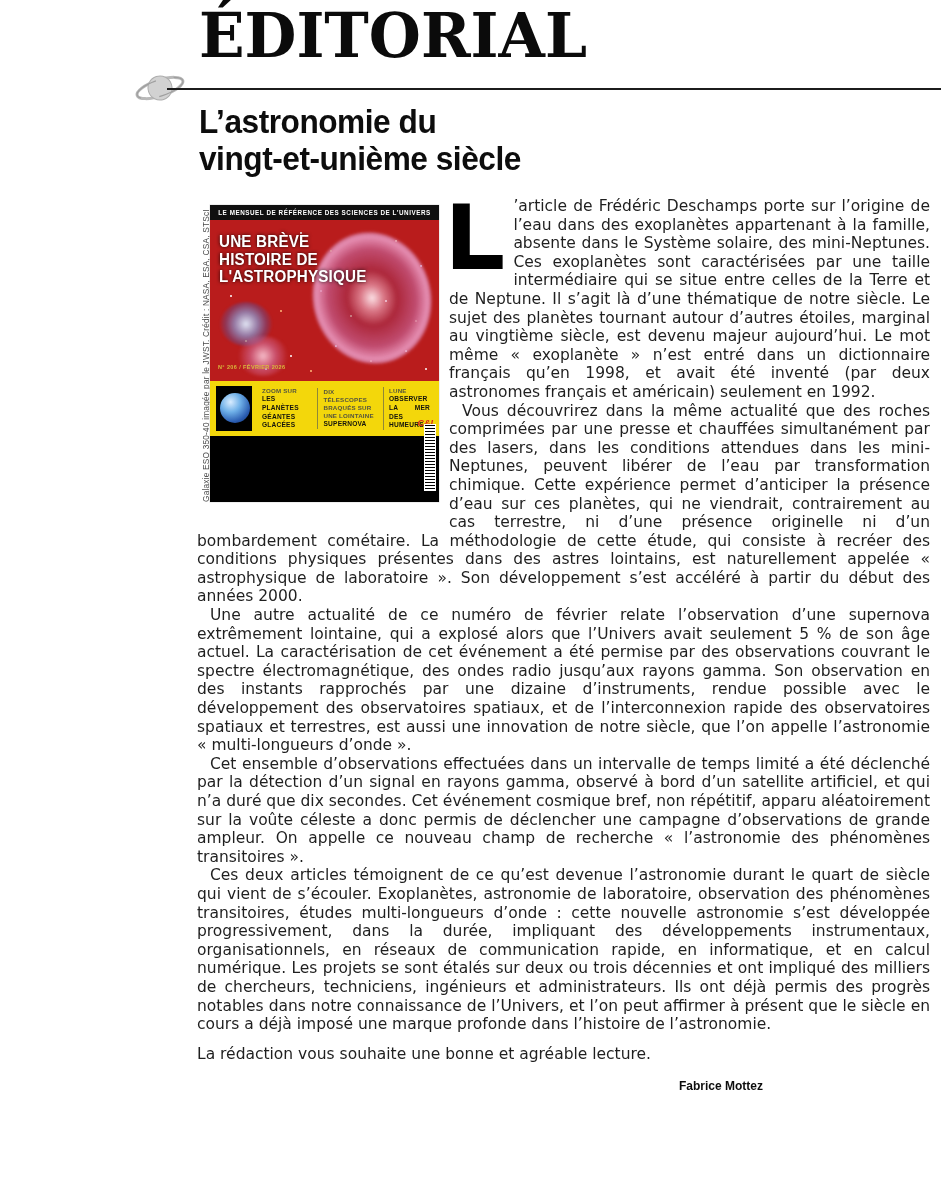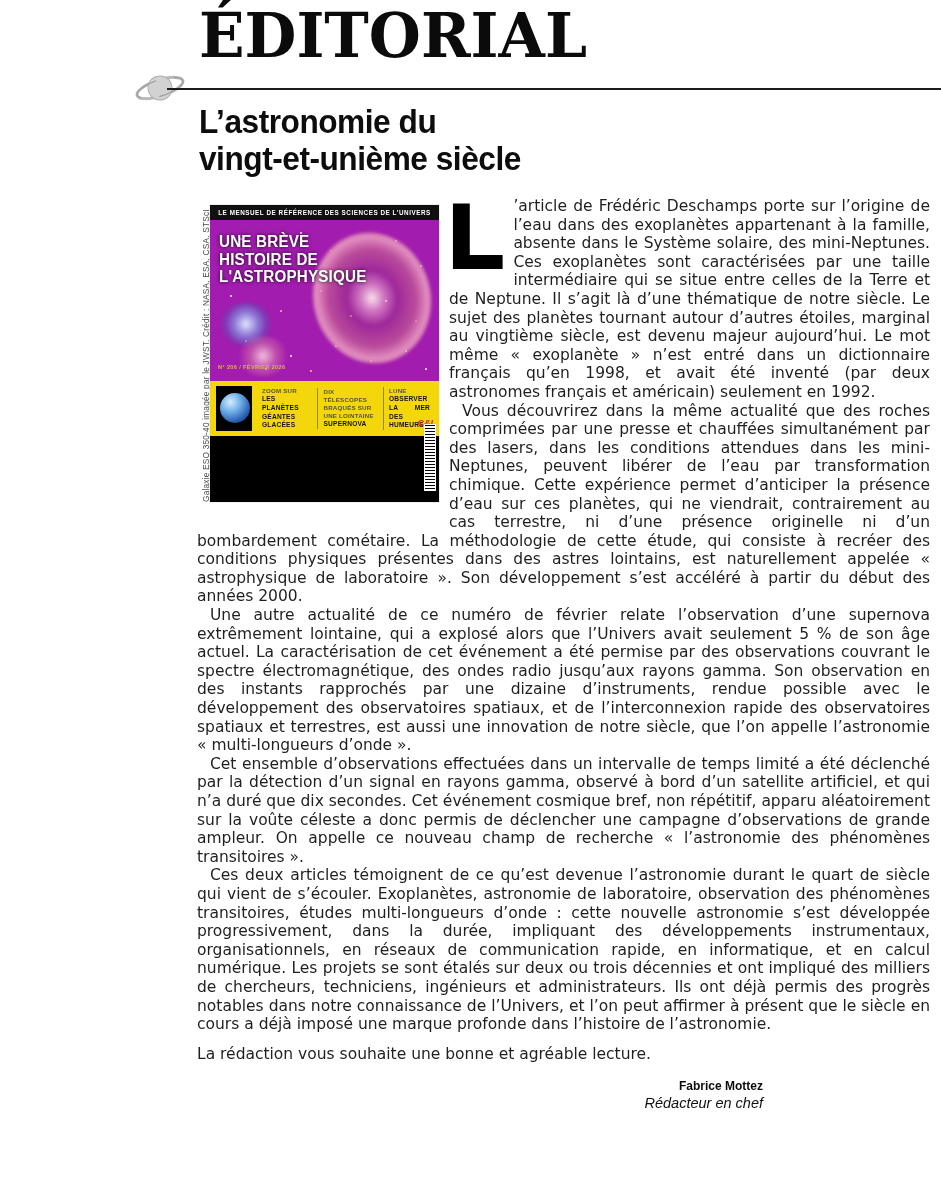--- a/index.html
+++ b/index.html
@@ -43,21 +43,21 @@
   .masthead-vertical{position:absolute;left:3px;top:4px;width:11px;height:52px;background:#9c3408;
     writing-mode:vertical-rl;transform:rotate(180deg);text-align:center;
     color:#fff;font-family:"Liberation Sans",sans-serif;font-weight:700;font-size:5px;letter-spacing:.4px;}
   .masthead-main{position:absolute;left:16px;top:4px;right:2px;height:46px;display:flex;align-items:center;
     color:#fff;font-family:"Liberation Sans",sans-serif;font-weight:700;font-size:37px;letter-spacing:-1.5px;
     transform:scaleX(.82);transform-origin:left center;white-space:nowrap;}
   .masthead-main .saturn-o{width:34px;height:34px;margin:0 -1px;flex:none;}
   .masthead-sub{position:absolute;left:18px;right:5px;bottom:4px;display:flex;justify-content:space-between;
     color:#ffe9dd;font-family:"Liberation Sans",sans-serif;font-size:4.8px;letter-spacing:.5px;font-weight:700;}
 
-  .cover-image{height:161px;background:#a21caf;position:relative;overflow:hidden;padding-left:24px;}
+  .cover-image{height:161px;background:#b91c1c;position:relative;overflow:hidden;padding-left:24px;}
   .stars{position:absolute;left:0;top:0;width:2px;height:2px;border-radius:50%;
     box-shadow:30px 18px 0 0 #e8e8ff,60px 40px 0 0 #ffc9a0,90px 12px 0 0 #ffffff,
       120px 30px 0 0 #d9b06a,150px 55px 0 0 #ffffff,185px 20px 0 0 #ffd9b0,
       210px 45px 0 0 #e0e0ff,20px 75px 0 0 #ffffff,70px 90px 0 0 #ffb87a,
       110px 70px 0 0 #ffffff,140px 95px 0 0 #e8c9a0,175px 80px 0 0 #ffffff,
       205px 100px 0 0 #ffd9a0,35px 120px 0 0 #ff9d5c,80px 135px 0 0 #ffffff,
       125px 125px 0 0 #e8e8ff,160px 140px 0 0 #ffc9a0,195px 130px 0 0 #ffffff,
       55px 148px 0 0 #d9d9ff,100px 150px 0 0 #ffb87a,215px 148px 0 0 #ffffff,
       12px 40px 0 0 #caa68a;}
   .galaxy-ring{position:absolute;left:103px;top:12px;width:118px;height:132px;border-radius:50%;
@@ -156,17 +156,16 @@
 
     <p class="p-first"><span class="dropcap">L</span><span>’article de Frédéric Deschamps porte sur l’origine de l’eau dans des exoplanètes appartenant à la famille, absente dans le Système solaire, des mini-Neptunes. Ces exoplanètes sont caractérisées par une taille intermédiaire qui se situe entre celles de la Terre et de Neptune. Il s’agit là d’une thématique de notre siècle. Le sujet des planètes tournant autour d’autres étoiles, marginal au vingtième siècle, est devenu majeur aujourd’hui. Le mot même « exoplanète » n’est entré dans un dictionnaire français qu’en 1998, et avait été inventé (par deux astronomes français et américain) seulement en 1992.</span></p>
     <p class="indent">Vous découvrirez dans la même actualité que des roches comprimées par une presse et chauffées simultanément par des lasers, dans les conditions attendues dans les mini-Neptunes, peuvent libérer de l’eau par transformation chimique. Cette expérience permet d’anticiper la présence d’eau sur ces planètes, qui ne viendrait, contrairement au cas terrestre, ni d’une présence originelle ni d’un bombardement cométaire. La méthodologie de cette étude, qui consiste à recréer des conditions physiques présentes dans des astres lointains, est naturellement appelée « astrophysique de laboratoire ». Son développement s’est accéléré à partir du début des années 2000.</p>
     <p class="indent">Une autre actualité de ce numéro de février relate l’observation d’une supernova extrêmement lointaine, qui a explosé alors que l’Univers avait seulement 5 % de son âge actuel. La caractérisation de cet événement a été permise par des observations couvrant le spectre électromagnétique, des ondes radio jusqu’aux rayons gamma. Son observation en des instants rapprochés par une dizaine d’instruments, rendue possible avec le développement des observatoires spatiaux, et de l’interconnexion rapide des observatoires spatiaux et terrestres, est aussi une innovation de notre siècle, que l’on appelle l’astronomie « multi-longueurs d’onde ».</p>
     <p class="indent">Cet ensemble d’observations effectuées dans un intervalle de temps limité a été déclenché par la détection d’un signal en rayons gamma, observé à bord d’un satellite artificiel, et qui n’a duré que dix secondes. Cet événement cosmique bref, non répétitif, apparu aléatoirement sur la voûte céleste a donc permis de déclencher une campagne d’observations de grande ampleur. On appelle ce nouveau champ de recherche « l’astronomie des phénomènes transitoires ».</p>
     <p class="indent">Ces deux articles témoignent de ce qu’est devenue l’astronomie durant le quart de siècle qui vient de s’écouler. Exoplanètes, astronomie de laboratoire, observation des phénomènes transitoires, études multi-longueurs d’onde : cette nouvelle astronomie s’est développée progressivement, dans la durée, impliquant des développements instrumentaux, organisationnels, en réseaux de communication rapide, en informatique, et en calcul numérique. Les projets se sont étalés sur deux ou trois décennies et ont impliqué des milliers de chercheurs, techniciens, ingénieurs et administrateurs. Ils ont déjà permis des progrès notables dans notre connaissance de l’Univers, et l’on peut affirmer à présent que le siècle en cours a déjà imposé une marque profonde dans l’histoire de l’astronomie.</p>
     <p class="closing">La rédaction vous souhaite une bonne et agréable lecture.</p>
 
     <div class="signature">
       <div class="author">Fabrice Mottez</div>
-      <div class="role">Rédacteur en chef</div>
     </div>
   </div>
 
 </div>
 
 </body></html>

